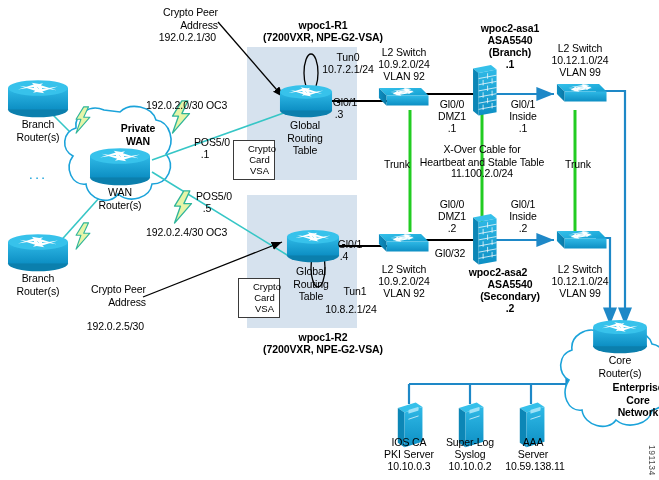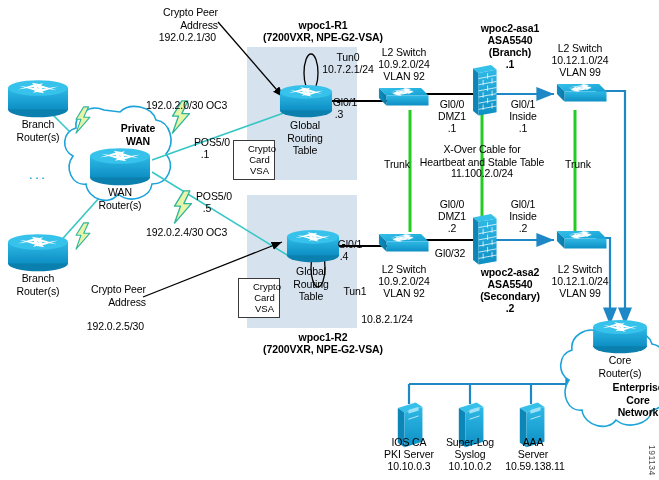--- a/index.html
+++ b/index.html
@@ -286,21 +286,21 @@
 
   <div class="lbl c" style="left:350px; top:238px;">Gl0/1</div>
   <div class="lbl c" style="left:344px; top:250px;">.4</div>
   <div class="lbl c" style="left:311px; top:265px;">Global
 Routing
 Table</div>
   <div class="cryptobox" style="left:238px; top:278px; width:42px;">Crypto
 Card
 VSA</div>
   <div class="lbl c" style="left:355px; top:285px;">Tun1</div>
-  <div class="lbl c" style="left:351px; top:313px;margin-left:36px;">10.8.2.1/24</div>
+  <div class="lbl c" style="left:351px; top:303px;">10.8.2.1/24</div>
   <div class="lbl c b" style="left:305px; top:331px;">wpoc1-R2</div>
   <div class="lbl c b" style="left:305px; top:343px;">(7200VXR, NPE-G2-VSA)</div>
 
   <div class="lbl c" style="left:404px; top:46px;">L2 Switch</div>
   <div class="lbl c" style="left:404px; top:58px;">10.9.2.0/24</div>
   <div class="lbl c" style="left:404px; top:70px;">VLAN 92</div>
   <div class="lbl c" style="left:397px; top:158px;">Trunk</div>
 
   <div class="lbl c" style="left:450px; top:247px;">Gl0/32</div>
   <div class="lbl c" style="left:404px; top:263px;">L2 Switch</div>
@@ -321,21 +321,21 @@
   <div class="lbl c" style="left:482px; top:143px;">X-Over Cable for
 Heartbeat and Stable Table</div>
   <div class="lbl c" style="left:482px; top:167px;">11.100.2.0/24</div>
 
   <div class="lbl c" style="left:452px; top:198px;">Gl0/0</div>
   <div class="lbl c" style="left:452px; top:210px;">DMZ1</div>
   <div class="lbl c" style="left:452px; top:222px;">.2</div>
   <div class="lbl c" style="left:523px; top:198px;">Gl0/1</div>
   <div class="lbl c" style="left:523px; top:210px;">Inside</div>
   <div class="lbl c" style="left:523px; top:222px;">.2</div>
-  <div class="lbl c b" style="left:492px; top:266px;">wpoc2-asa2</div>
+  <div class="lbl c b" style="left:480px; top:266px;">wpoc2-asa2</div>
   <div class="lbl c b" style="left:492px; top:278px;">ASA5540</div>
   <div class="lbl c b" style="left:492px; top:290px;">(Secondary)</div>
   <div class="lbl c b" style="left:492px; top:302px;">.2</div>
 
   <div class="lbl c" style="left:580px; top:42px;">L2 Switch</div>
   <div class="lbl c" style="left:580px; top:54px;">10.12.1.0/24</div>
   <div class="lbl c" style="left:580px; top:66px;">VLAN 99</div>
   <div class="lbl c" style="left:578px; top:158px;">Trunk</div>
 
   <div class="lbl c" style="left:580px; top:263px;">L2 Switch</div>

